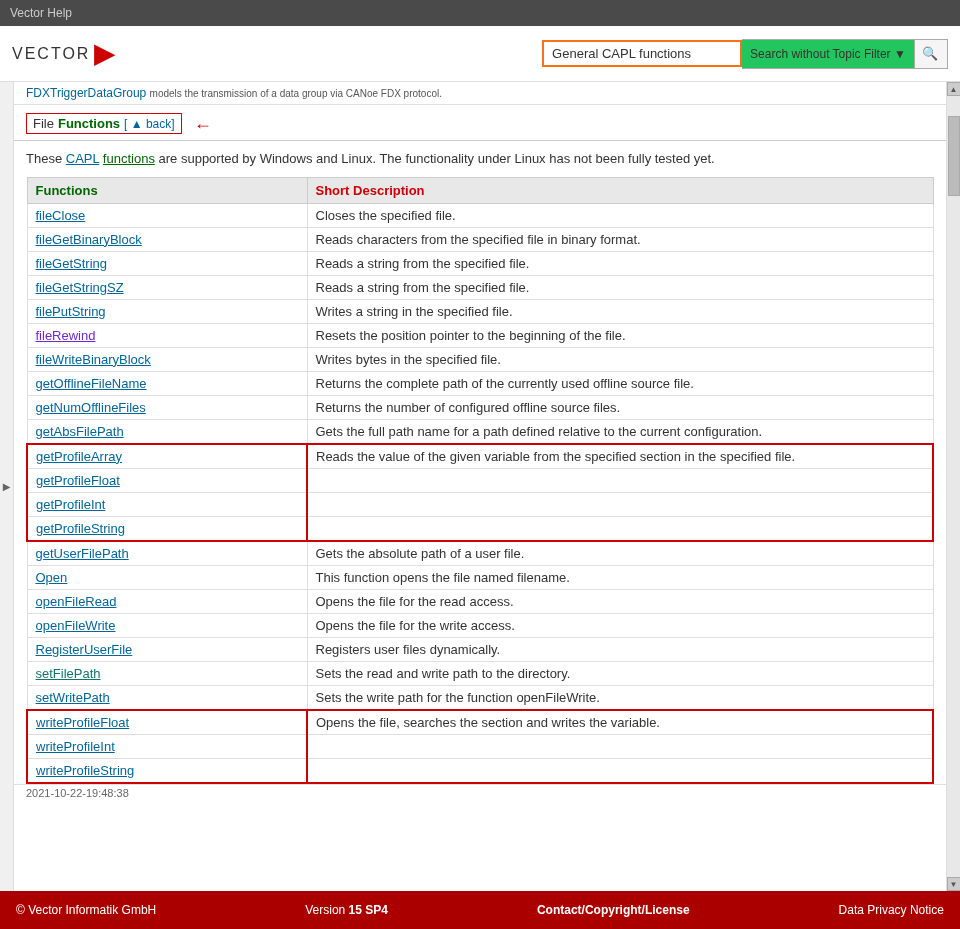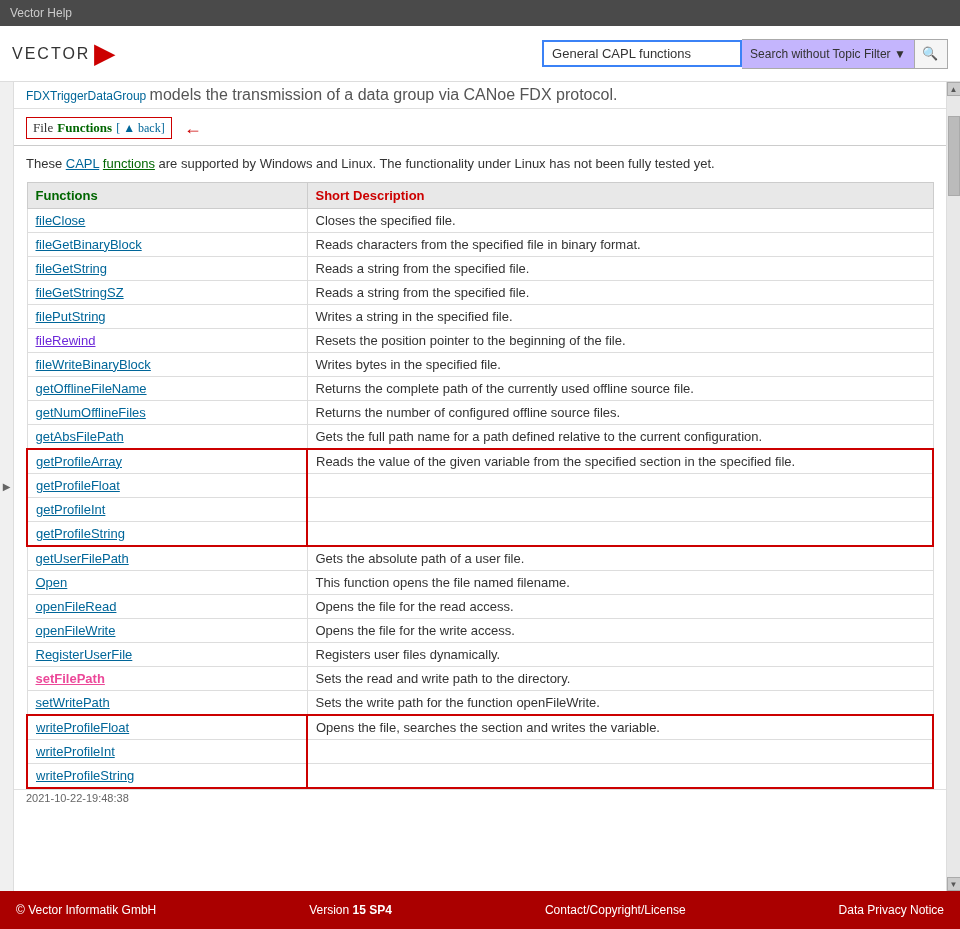--- a/index.html
+++ b/index.html
@@ -42,33 +42,33 @@
       font-size: 26px;
       font-weight: bold;
       margin-left: 4px;
     }
     .header-right {
       display: flex;
       align-items: center;
       gap: 0;
     }
     .search-input-box {
-      border: 2px solid #3b82f6;
+      border: 2px solid #f97316;
       padding: 4px 8px;
       font-size: 13px;
       width: 200px;
       outline: none;
       color: #333;
     }
     .search-dropdown {
       border: 1px solid #aaa;
       border-left: none;
       padding: 4px 8px;
       font-size: 12px;
-      background: #c4b5fd;
+      background: #22c55e;
       cursor: pointer;
       height: 30px;
       display: flex;
       align-items: center;
       white-space: nowrap;
     }
     .search-btn {
       border: 1px solid #aaa;
       border-left: none;
       background: #f5f5f5;
@@ -116,21 +116,21 @@
       border-bottom: 1px solid #e0e0e0;
       background: #fff;
       font-size: 12px;
     }
     .top-link-row a {
       color: #006699;
       text-decoration: none;
     }
     .top-link-row span {
       color: #555;
-      font-size: 16px;
+      font-size: 10px;
     }
 
     
     .page-header {
       padding: 8px 12px 6px 12px;
       border-bottom: 1px solid #ccc;
       display: flex;
       align-items: center;
       gap: 4px;
     }
@@ -148,21 +148,20 @@
       color: #006699;
       font-size: 12px;
       cursor: pointer;
     }
     .page-header-border {
       border: 1.5px solid #cc0000;
       display: inline-flex;
       align-items: center;
       padding: 2px 6px;
       gap: 4px;
-      font-family: Liberation Serif, serif;
     }
     .arrow-annotation {
       display: flex;
       align-items: center;
       margin-left: 8px;
     }
     .red-arrow {
       color: #cc0000;
       font-size: 18px;
     }
@@ -420,21 +419,21 @@
           </tr>
           <tr>
             <td><a style="color: rgb(0, 102, 153); text-decoration: underline; cursor: pointer;">openFileWrite</a></td>
             <td>Opens the file for the write access.</td>
           </tr>
           <tr>
             <td><a style="color: rgb(0, 102, 153); text-decoration: underline; cursor: pointer;">RegisterUserFile</a></td>
             <td>Registers user files dynamically.</td>
           </tr>
           <tr>
-            <td><a style="color: #ec4899; text-decoration: underline; cursor: pointer; font-weight: bold;">setFilePath</a></td>
+            <td><a style="color: #0f766e; text-decoration: underline; cursor: pointer;">setFilePath</a></td>
             <td>Sets the read and write path to the directory.</td>
           </tr>
           <tr>
             <td><a style="color: rgb(0, 102, 153); text-decoration: underline; cursor: pointer; margin-top: 17px;">setWritePath</a></td>
             <td>Sets the write path for the function openFileWrite.</td>
           </tr>
           <tr class="g-border g-top">
             <td><a style="color: rgb(0, 102, 153); text-decoration: underline; cursor: pointer;">writeProfileFloat</a></td>
             <td>Opens the file, searches the section and writes the variable.</td>
           </tr>
@@ -463,15 +462,15 @@
     <div class="scroll-btn">▼</div>
   </div>
 
 </div>
 
 <div class="footer">
   <span>© Vector Informatik GmbH</span>
   <span class="footer-version">
     <span>Version </span><strong>15 SP4</strong>
   </span>
-  <a style="color:#fff;">Contact/Copyright/License</a>
+  <a style="color:#fff;font-weight:bold;">Contact/Copyright/License</a>
   <a style="color:#fff;">Data Privacy Notice</a>
 </div>
 
 </body></html>

